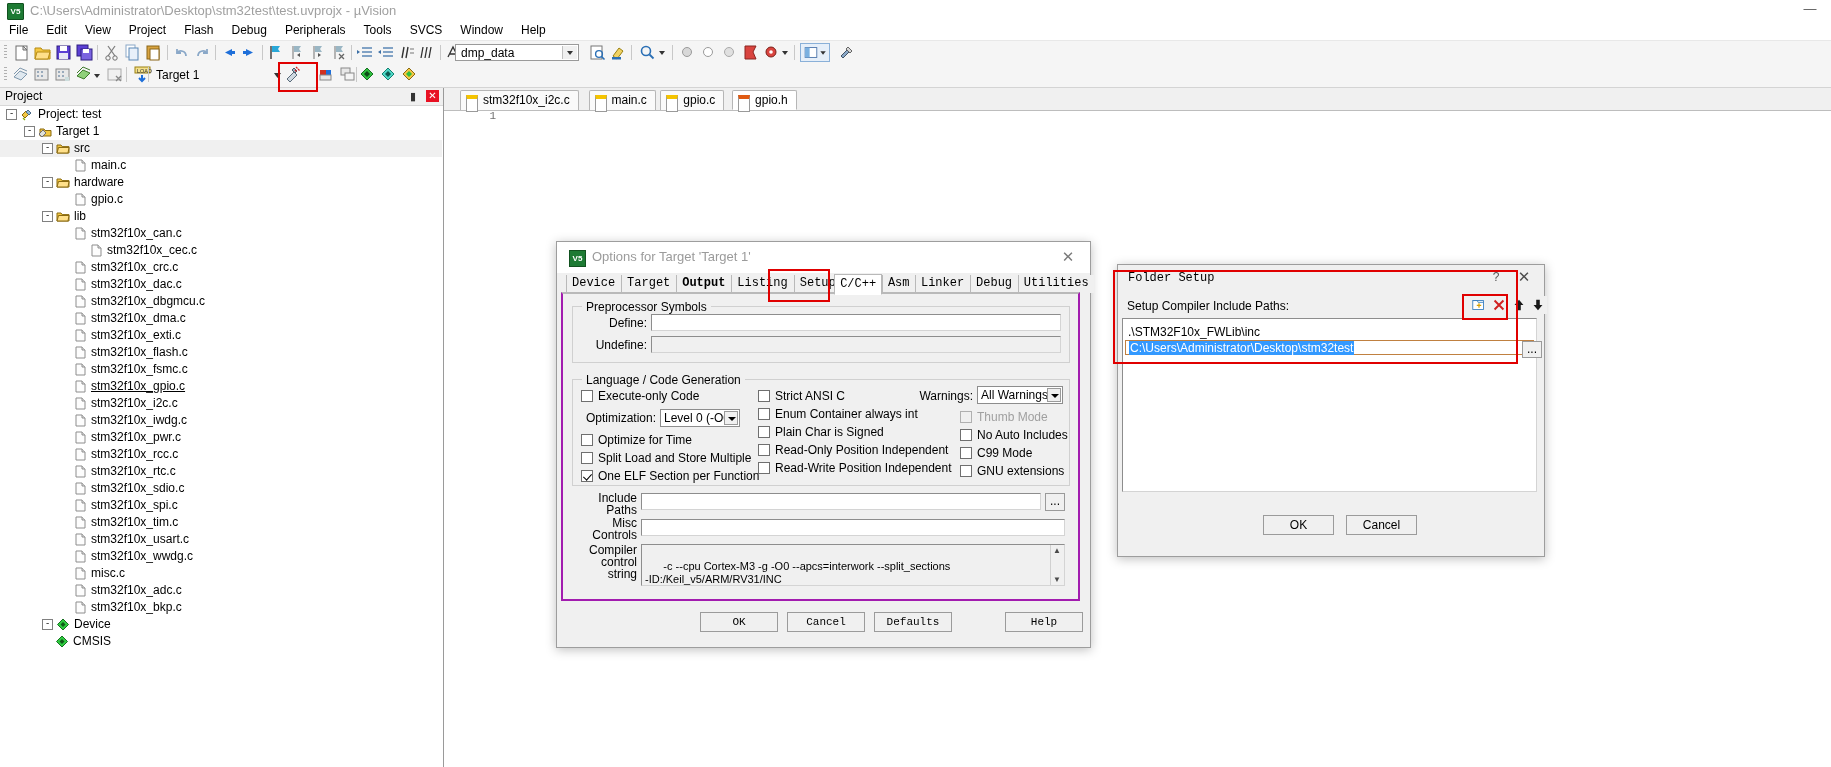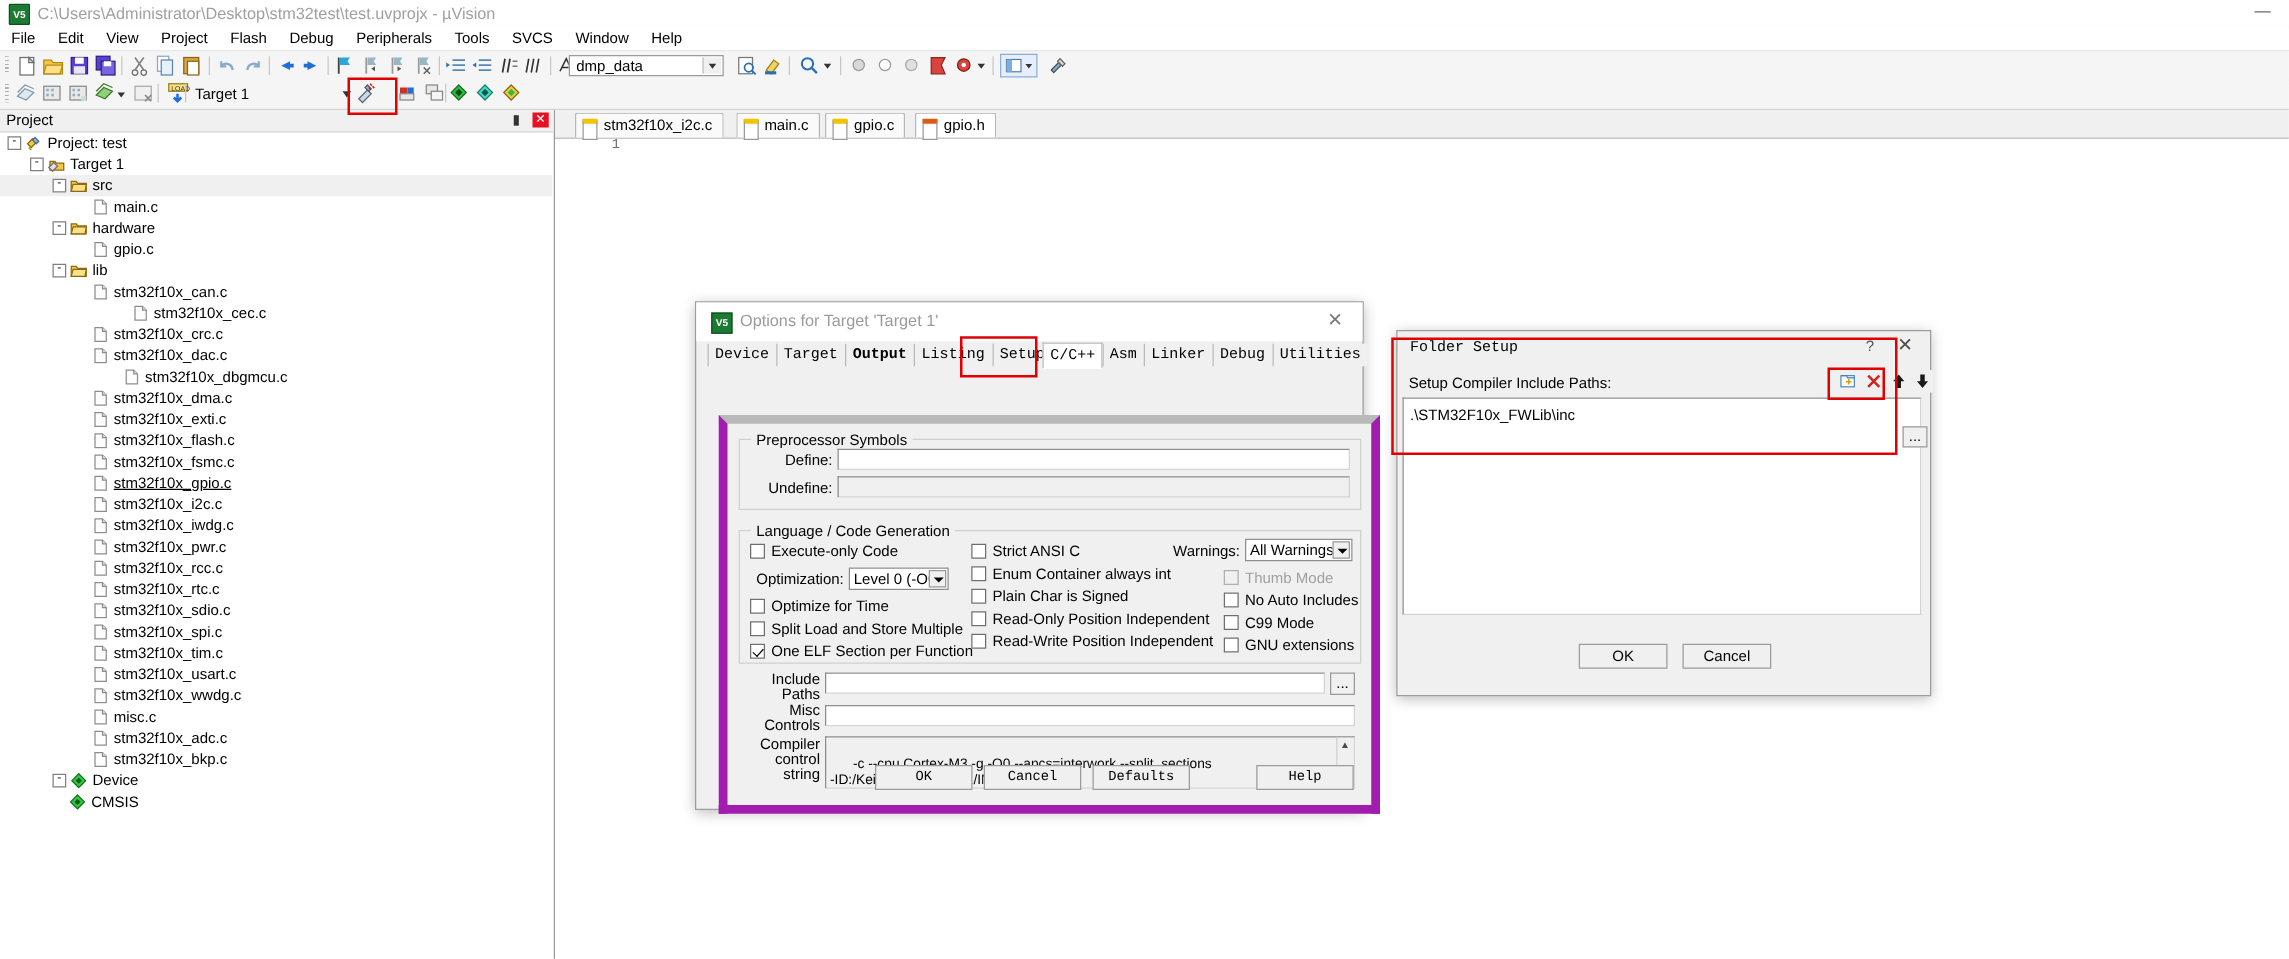--- a/index.html
+++ b/index.html
@@ -168,22 +168,22 @@
     position:absolute;top:1px;height:18px;line-height:17px;
     font-family:"Liberation Mono","DejaVu Sans Mono",monospace;font-size:12px;
     color:#000;padding:0 5px;background:#f0f0f0;
     border-left:1px solid #b9b9b9;box-sizing:border-box;cursor:default;
   }
   .opt-tab.active{
     background:#ffffff;border:1px solid #b9b9b9;border-bottom:1px solid #ffffff;
     top:0;height:21px;line-height:19px;z-index:3;
   }
   #opt-body{
-    position:absolute;left:18px;top:50px;width:515px;height:305px;
-    background:#f0f0f0;border:7px solid #a21caf;border-top-color:#b9b9b9;margin-top:40px;
+    position:absolute;left:4px;top:50px;width:515px;height:305px;
+    background:#f0f0f0;border:2px solid #a21caf;border-top-color:#b9b9b9;
   }
   .grp{
     position:absolute;border:1px solid #d0d0d0;
   }
   .grp-title{
     position:absolute;top:-7px;left:9px;background:#f0f0f0;padding:0 4px;
     font-size:12px;color:#000;white-space:nowrap;
   }
   .flbl{
     position:absolute;font-size:12px;color:#000;text-align:right;white-space:nowrap;
@@ -661,33 +661,33 @@
             <path d="M9 1v3h3" fill="#e2e2e2" stroke="#8d8d8d"></path>
           </svg></span><span class="tlabel">gpio.c</span></div>
       <div class="tnode" style="padding-left: 42px;"><span class="texp">-</span><span class="ticon"><svg viewBox="0 0 14 13" style="width:14px;height:13px">
             <path d="M1 3h4l1.2 1.6H13V11H1z" fill="#f2c744" stroke="#8a6a10"></path>
             <path d="M2.5 5.5H13L12 11H1z" fill="#ffe08a" stroke="#8a6a10"></path>
           </svg></span><span class="tlabel">lib</span></div>
       <div class="tnode" style="padding-left: 60px;"><span class="texp-spacer"></span><span class="ticon"><svg viewBox="0 0 14 13" style="width:14px;height:13px">
             <path d="M3 1h6l3 3v8H3z" fill="#fdfdfd" stroke="#8d8d8d"></path>
             <path d="M9 1v3h3" fill="#e2e2e2" stroke="#8d8d8d"></path>
           </svg></span><span class="tlabel">stm32f10x_can.c</span></div>
-      <div class="tnode" style="padding-left: 76px; margin-left: 16px;"><span class="texp-spacer"></span><span class="ticon"><svg viewBox="0 0 14 13" style="width:14px;height:13px">
+      <div class="tnode" style="padding-left: 76px;"><span class="texp-spacer"></span><span class="ticon"><svg viewBox="0 0 14 13" style="width:14px;height:13px">
             <path d="M3 1h6l3 3v8H3z" fill="#fdfdfd" stroke="#8d8d8d"></path>
             <path d="M9 1v3h3" fill="#e2e2e2" stroke="#8d8d8d"></path>
           </svg></span><span class="tlabel">stm32f10x_cec.c</span></div>
       <div class="tnode" style="padding-left: 60px;"><span class="texp-spacer"></span><span class="ticon"><svg viewBox="0 0 14 13" style="width:14px;height:13px">
             <path d="M3 1h6l3 3v8H3z" fill="#fdfdfd" stroke="#8d8d8d"></path>
             <path d="M9 1v3h3" fill="#e2e2e2" stroke="#8d8d8d"></path>
           </svg></span><span class="tlabel">stm32f10x_crc.c</span></div>
       <div class="tnode" style="padding-left: 60px;"><span class="texp-spacer"></span><span class="ticon"><svg viewBox="0 0 14 13" style="width:14px;height:13px">
             <path d="M3 1h6l3 3v8H3z" fill="#fdfdfd" stroke="#8d8d8d"></path>
             <path d="M9 1v3h3" fill="#e2e2e2" stroke="#8d8d8d"></path>
           </svg></span><span class="tlabel">stm32f10x_dac.c</span></div>
-      <div class="tnode" style="padding-left: 60px; margin-left: 25px;"><span class="texp-spacer"></span><span class="ticon"><svg viewBox="0 0 14 13" style="width:14px;height:13px">
+      <div class="tnode" style="padding-left: 60px;"><span class="texp-spacer"></span><span class="ticon"><svg viewBox="0 0 14 13" style="width:14px;height:13px">
             <path d="M3 1h6l3 3v8H3z" fill="#fdfdfd" stroke="#8d8d8d"></path>
             <path d="M9 1v3h3" fill="#e2e2e2" stroke="#8d8d8d"></path>
           </svg></span><span class="tlabel">stm32f10x_dbgmcu.c</span></div>
       <div class="tnode" style="padding-left: 60px;"><span class="texp-spacer"></span><span class="ticon"><svg viewBox="0 0 14 13" style="width:14px;height:13px">
             <path d="M3 1h6l3 3v8H3z" fill="#fdfdfd" stroke="#8d8d8d"></path>
             <path d="M9 1v3h3" fill="#e2e2e2" stroke="#8d8d8d"></path>
           </svg></span><span class="tlabel">stm32f10x_dma.c</span></div>
       <div class="tnode" style="padding-left: 60px;"><span class="texp-spacer"></span><span class="ticon"><svg viewBox="0 0 14 13" style="width:14px;height:13px">
             <path d="M3 1h6l3 3v8H3z" fill="#fdfdfd" stroke="#8d8d8d"></path>
             <path d="M9 1v3h3" fill="#e2e2e2" stroke="#8d8d8d"></path>
@@ -941,20 +941,21 @@
   </div>
   <div class="fs-ibtn" style="left:411px">
     <svg viewBox="0 0 18 18" style="width:16px;height:16px">
         <path d="M9 15l5-6h-3V3H7v6H4z" fill="#1a1a1a"></path>
       </svg>
   </div>
 
   <div id="fs-list">
       <div style="height: 6px;"></div>
       <div class="fs-row"><span>.\STM32F10x_FWLib\inc</span></div>
+      <div class="fs-row editing"><span class="fs-sel">C:\Users\Administrator\Desktop\stm32test</span></div>
     </div>
   <div id="fs-dots">...</div>
 
   <div class="dbtn" style="left:145px;top:250px;width:71px">OK</div>
   <div class="dbtn" style="left:228px;top:250px;width:71px">Cancel</div>
 </div>
 
 <div class="annot" style="left:1462px;top:294px;width:42px;height:22px"></div>
 <div class="annot" style="left:1113px;top:270px;width:401px;height:90px"></div>
 

